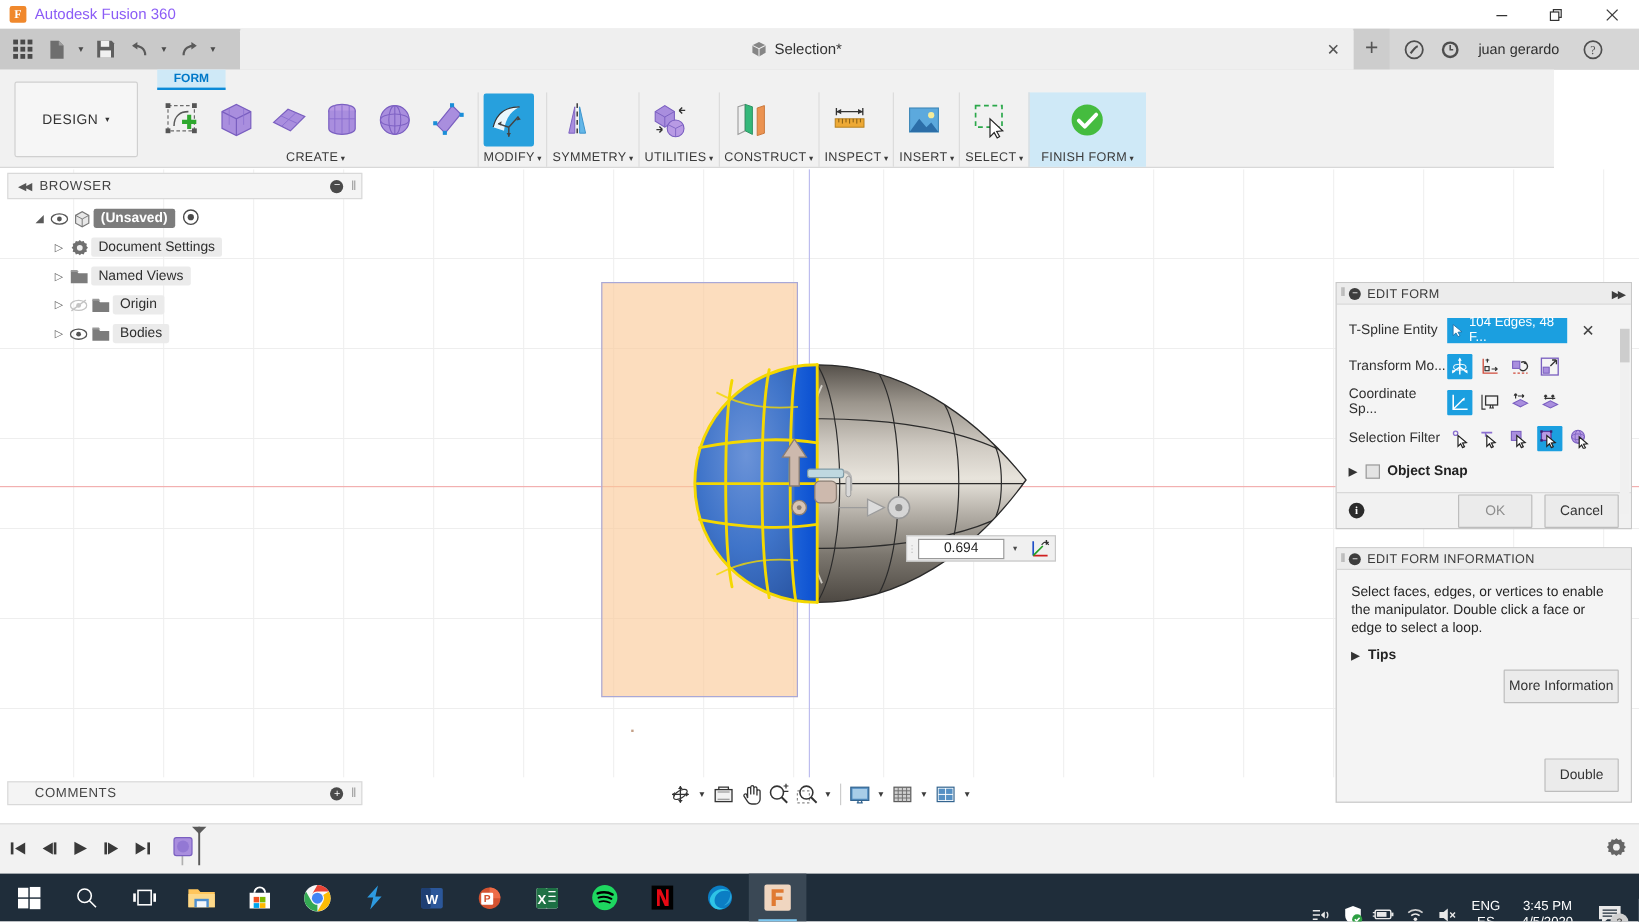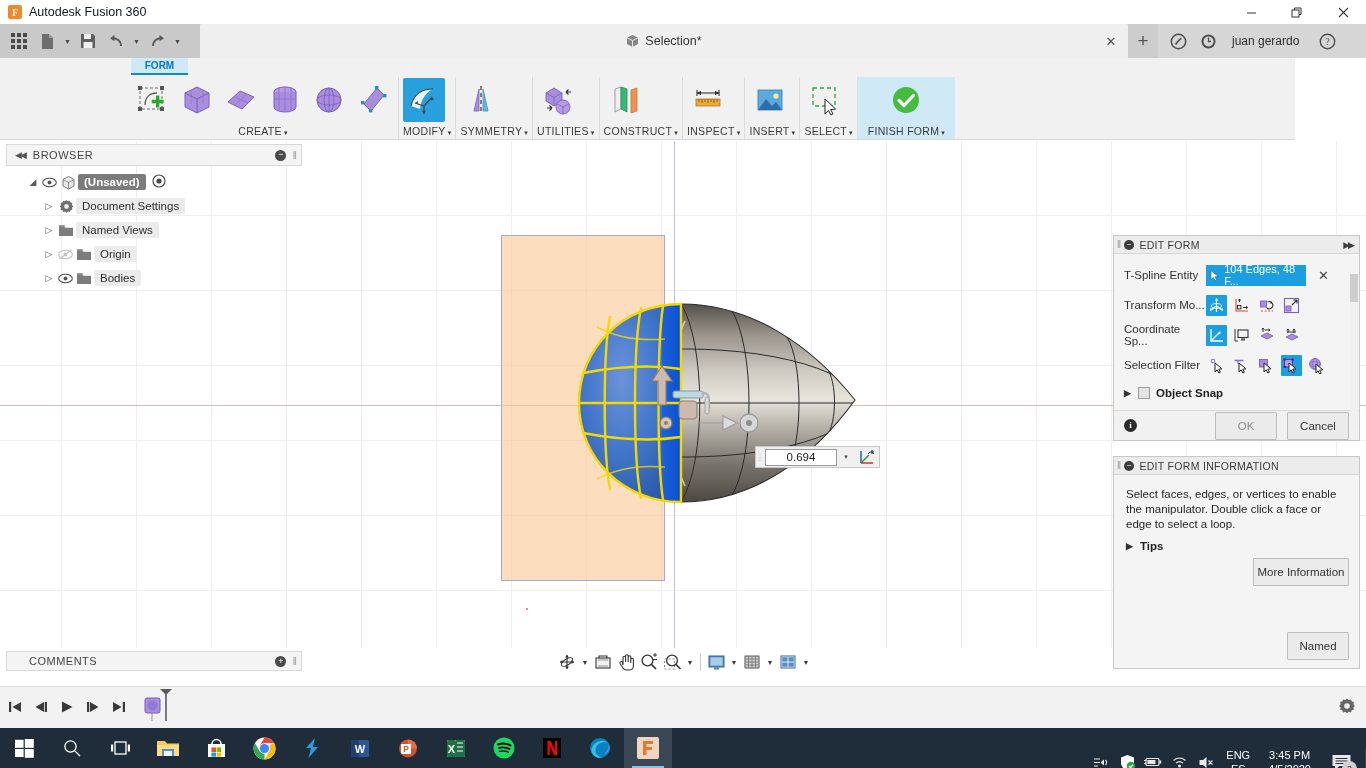--- a/index.html
+++ b/index.html
@@ -16,21 +16,21 @@
   .titlebar {
     position:absolute; left:0; top:0; width:1366px; height:24px;
     background:#ffffff; display:flex; align-items:center;
   }
   .tb-logo {
     width:14px; height:14px; margin-left:8px; margin-right:7px;
     background:#f0882c; border-radius:2px; position:relative;
     display:flex; align-items:center; justify-content:center;
     color:#fff; font-size:10px; font-weight:bold; font-family:"Liberation Serif",serif;
   }
-  .tb-title { font-size:12.5px; color:#0f172a; }
+  .tb-title { font-size:12.5px; color:#8b5cf6; }
   .tb-winbtns { margin-left:auto; display:flex; height:24px; }
   .tb-winbtn {
     width:46px; height:24px; display:flex; align-items:center; justify-content:center;
     font-size:12px; color:#3a3a3a;
   }
 
   
   .qbar {
     position:absolute; left:0; top:24px; width:1366px; height:34px;
     background:#d6d6d6;
@@ -408,20 +408,24 @@
           <circle cx="8.5" cy="8.5" r="7.2" fill="none" stroke="#4e4e4e" stroke-width="1.4"></circle>
           <text x="8.5" y="12.4" font-size="10" text-anchor="middle" fill="#4e4e4e" font-family="Liberation Serif, serif">?</text>
         </svg>
       </div>
     </div>
   </div>
 
   <div class="ribbon">
     <div class="formtab">FORM</div>
 
+    <div class="designbtn">
+      <span>DESIGN</span>
+      <span class="dc">▾</span>
+    </div>
 
     <div class="panels">
 
       <div class="panel">
         <div class="panel-items">
           <div class="rbtn">
             <svg width="34" height="32" viewBox="0 0 34 32">
               <rect x="4" y="4" width="22" height="21" fill="none" stroke="#6c6c6c" stroke-width="1" stroke-dasharray="3,2"></rect>
               <path d="M9 21 C9 12 15 9 21 9" stroke="#5a5a5a" stroke-width="1.3" fill="none"></path>
               <rect x="2" y="2" width="4" height="4" fill="#555"></rect>
@@ -1044,21 +1048,21 @@
       <span class="grip">‖</span>
       <span class="minus">−</span>
       <span>EDIT FORM INFORMATION</span>
     </div>
     <div class="info-text">Select faces, edges, or vertices to enable the manipulator. Double click a face or edge to select a loop.</div>
     <div class="tips">
       <span class="arw">▶</span>
       <span>Tips</span>
     </div>
     <div class="btn enabled moreinfo" style="min-width:96px;">More Information</div>
-    <div class="btn enabled closebtn" style="min-width:62px;">Named</div>
+    <div class="btn enabled closebtn" style="min-width:62px;">Double</div>
   </div>
 
   <div class="timeline">
     <div class="tl-ctrls">
       <div class="tlb">
         <svg width="16" height="14" viewBox="0 0 16 14">
             <rect x="2" y="2" width="2.2" height="10" fill="#3a3a3a"></rect>
             <path d="M14 2 L5.5 7 L14 12 Z" fill="#3a3a3a"></path>
           </svg>
       </div>

